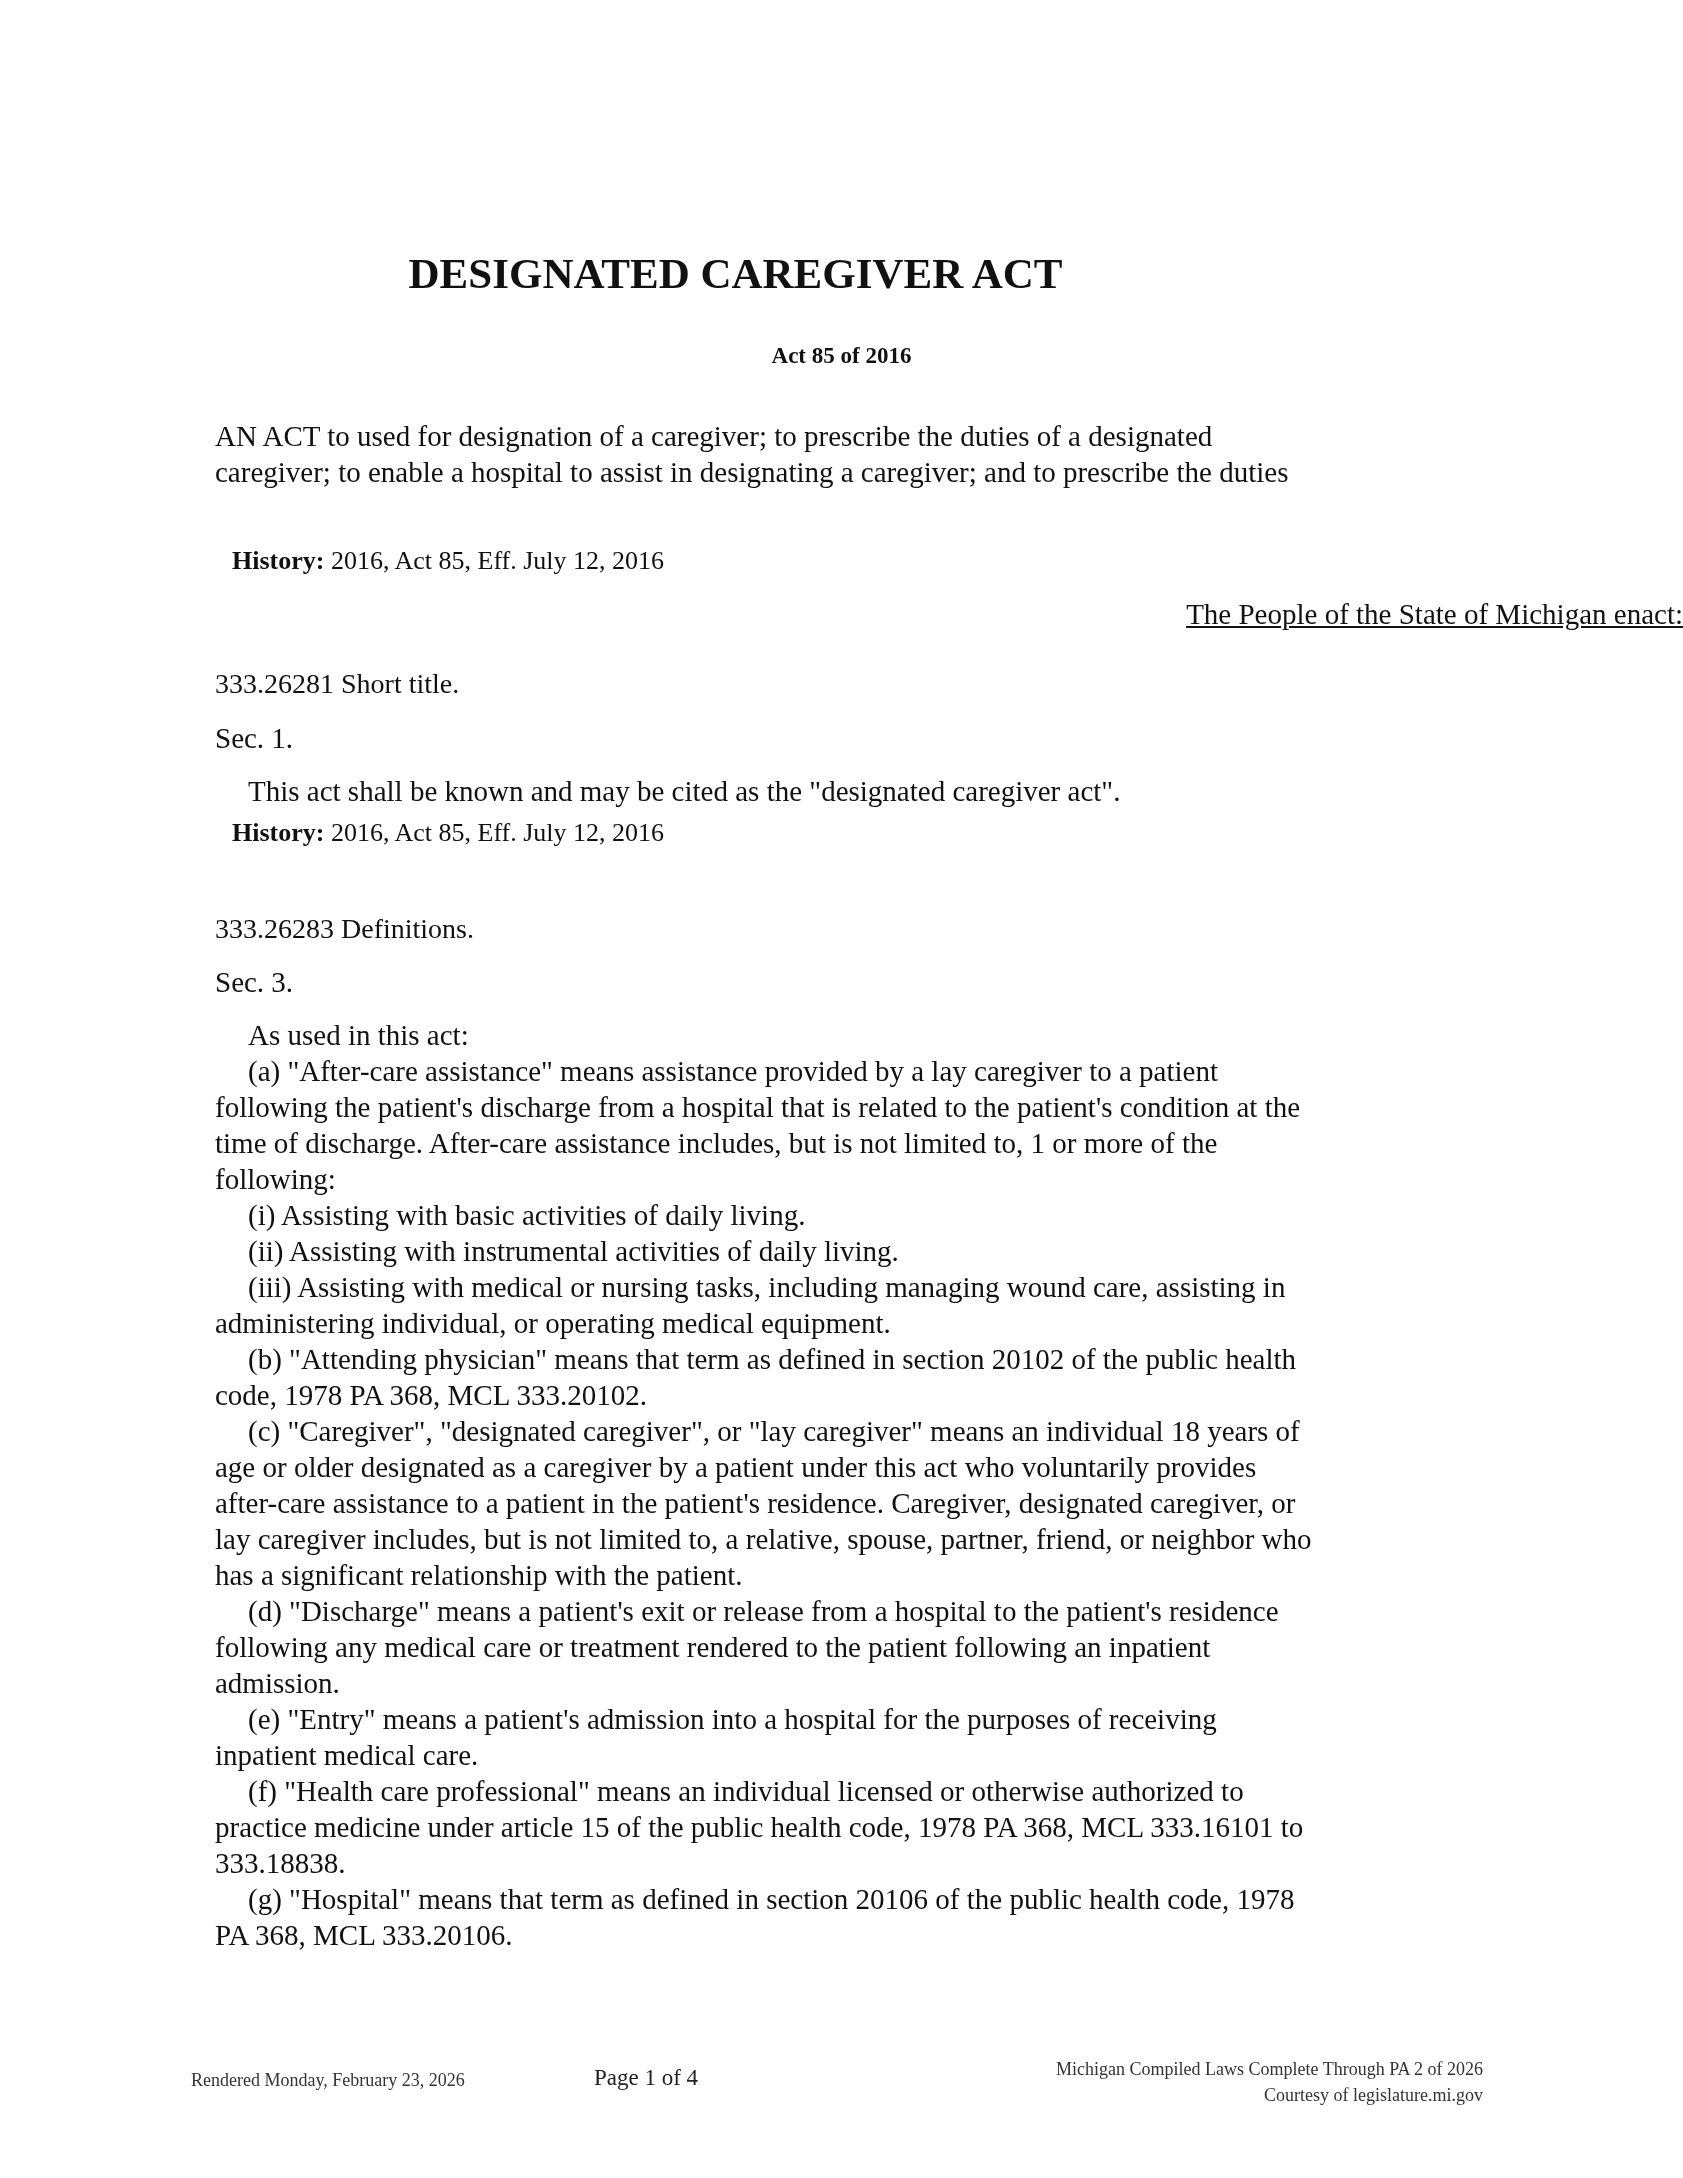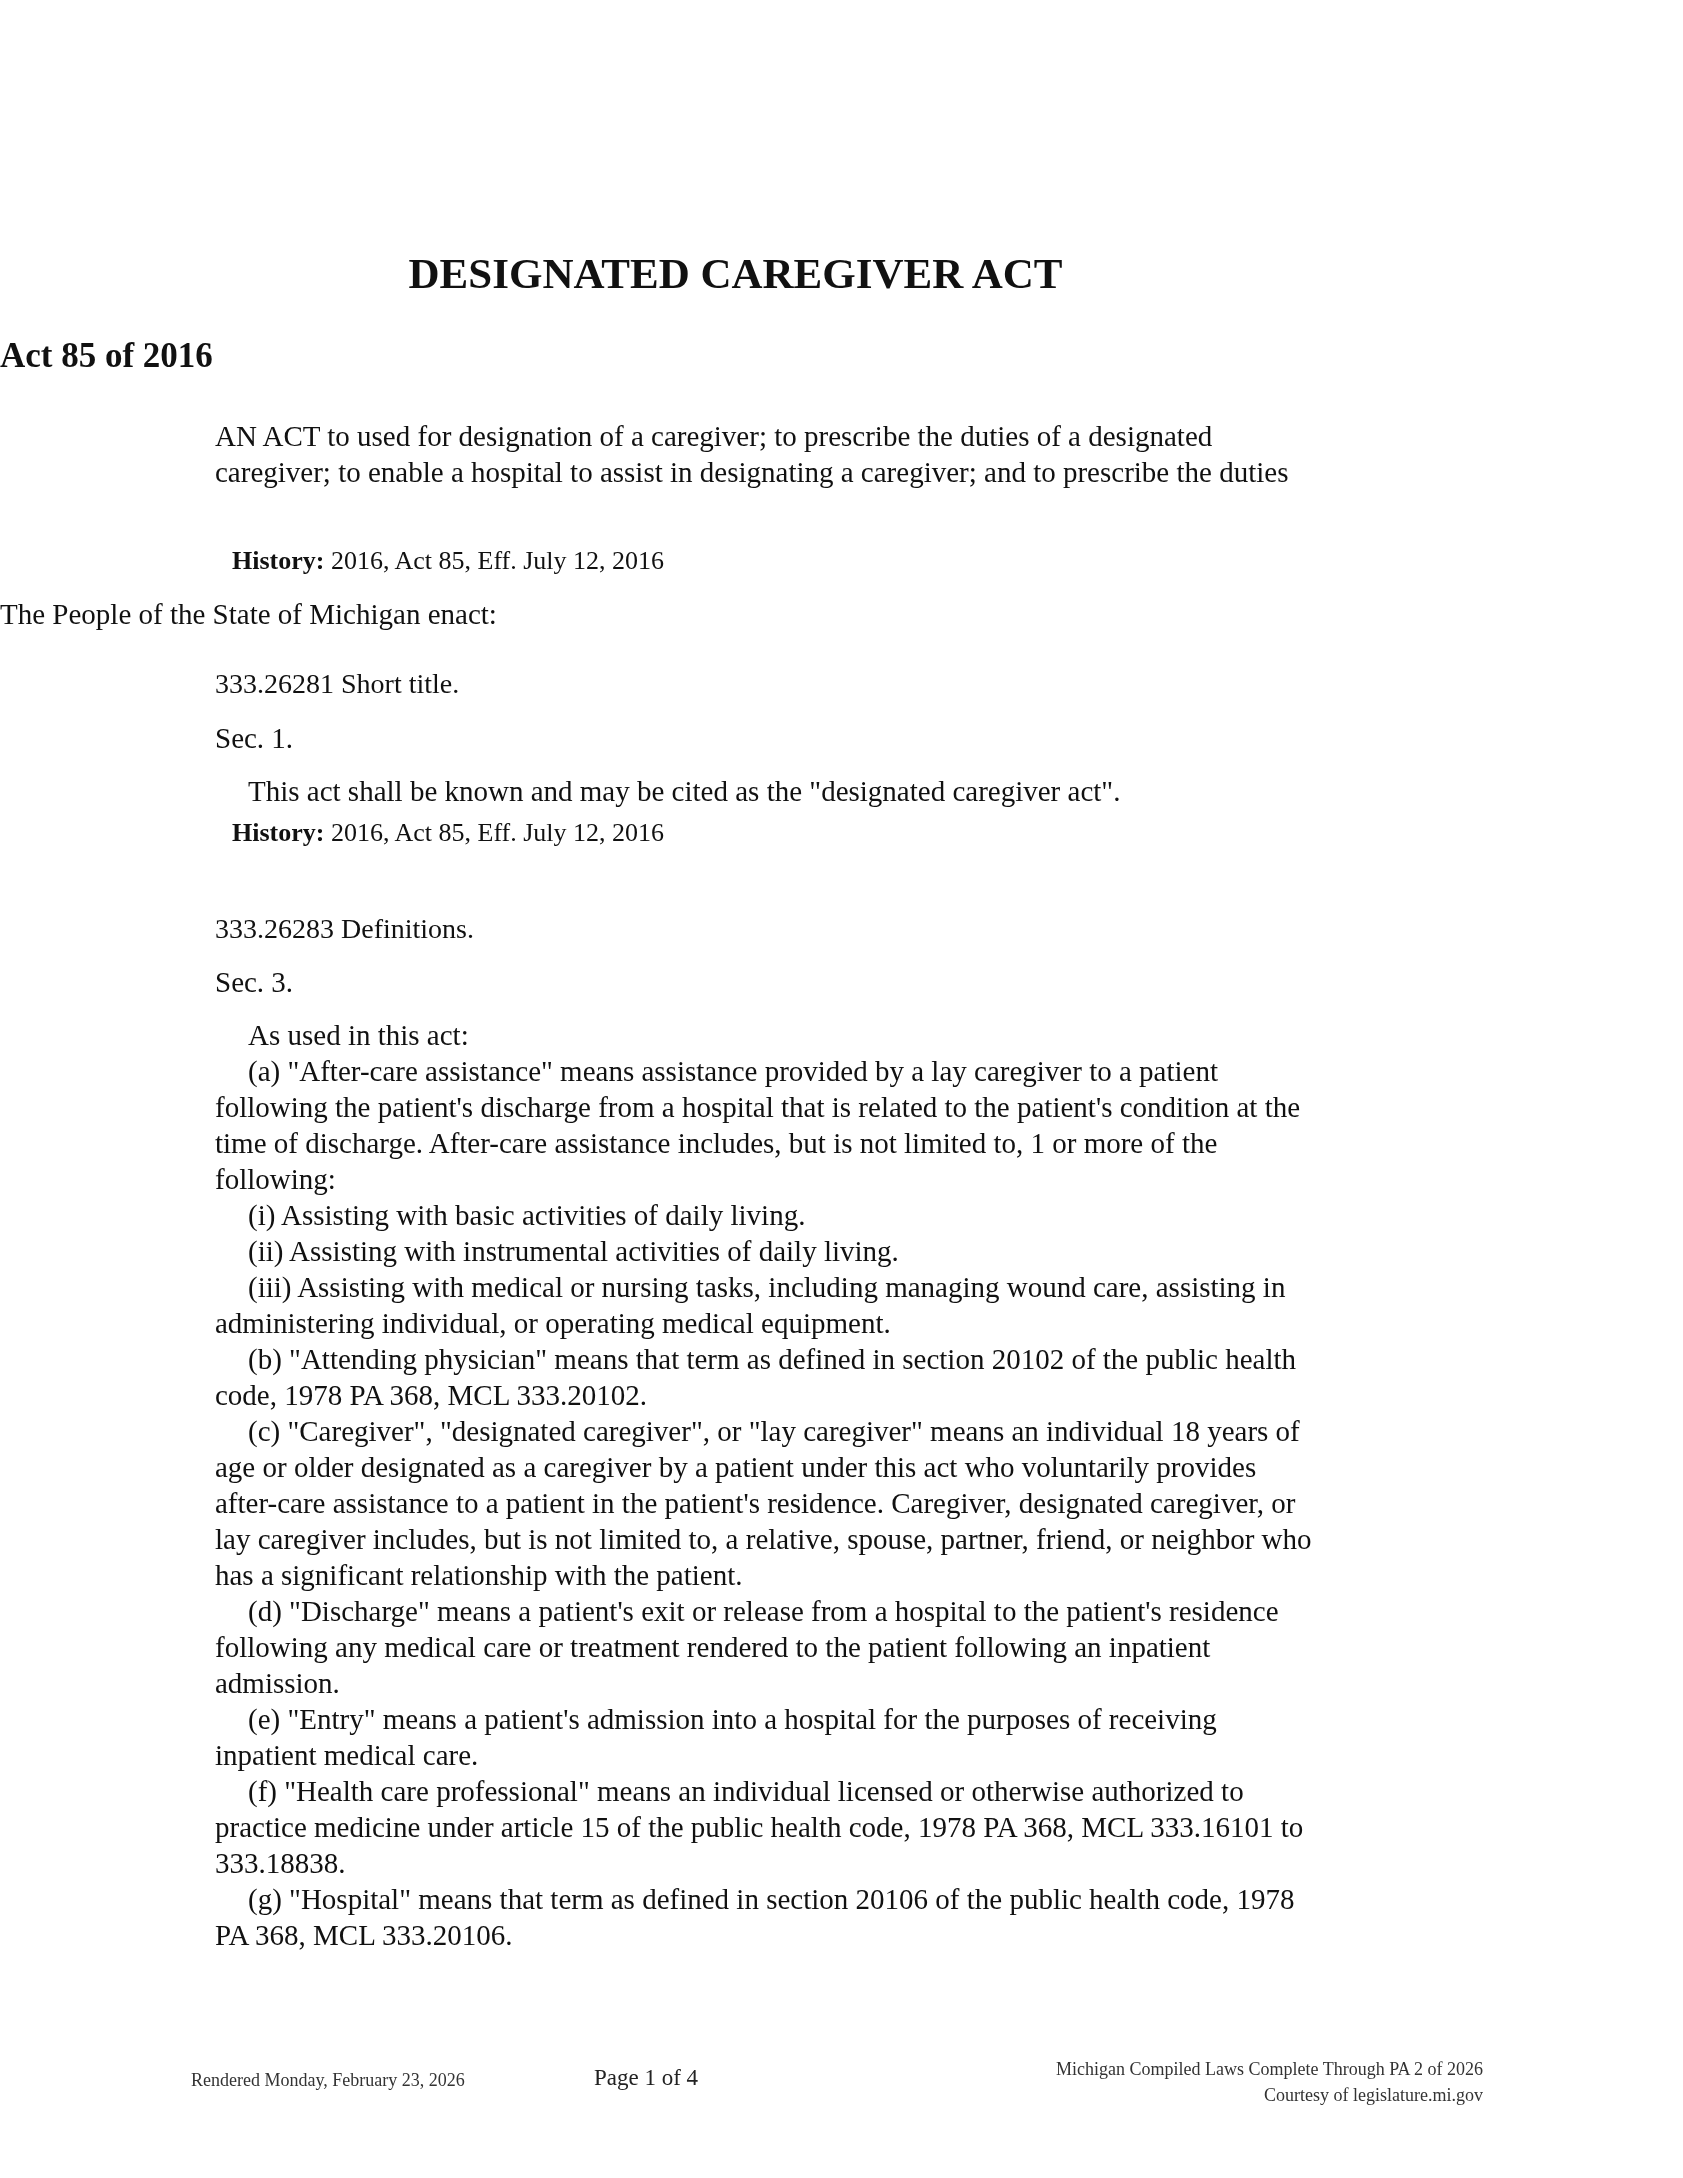--- a/index.html
+++ b/index.html
@@ -1,28 +1,28 @@
 <!DOCTYPE html>
 <html><head>
 <meta charset="utf-8">
 <style>
   html, body { margin: 0; padding: 0; background: #ffffff; }
   body { width: 1683px; height: 2178px; position: relative; overflow: hidden;
          font-family: "Liberation Serif", "DejaVu Serif", serif; color: #111111; }
   .abs { position: absolute; white-space: nowrap; }
   .title { left: 0; width: 1471px; text-align: center; top: 249px;
            font-size: 43px; font-weight: bold; line-height: 50px; }
-  .subtitle { left: 0; width: 1683px; top: 334px;
-              font-size: 35px; font-weight: bold; line-height: 44px; }
+  .subtitle { left: 0; width: 1683px; text-align: center; top: 334px;
+              font-size: 23px; font-weight: bold; line-height: 44px; }
   .para { position: absolute; left: 215px; width: 1277px; font-size: 29px; line-height: 36px; }
   .para .line { display: block; white-space: nowrap; }
   .para .ind { padding-left: 33px; }
   .history { position: absolute; left: 232px; font-size: 26px; line-height: 32px; white-space: nowrap; }
   .history b { font-weight: bold; }
-  .enact { left: 0; width: 1683px; text-align: left; top: 596px; font-size: 29px; line-height: 36px; }
+  .enact { left: 0; width: 1683px; text-align: right; top: 596px; font-size: 29px; line-height: 36px; text-decoration: underline; }
   .heading { position: absolute; left: 215px; font-size: 28px; font-weight: normal; line-height: 34px; white-space: nowrap; }
   .sec { position: absolute; left: 215px; font-size: 29px; line-height: 36px; white-space: nowrap; }
   .footer-left { left: 191px; top: 2069px; font-size: 18px; line-height: 22px; color: #333; }
   .footer-center { left: 594px; top: 2064px; font-size: 23px; line-height: 28px; color: #222; }
   .footer-right { right: 200px; top: 2056px; font-size: 18px; line-height: 26px; text-align: right; color: #333; }
   .footer-right span { display: block; }
 </style>
 </head>
 <body>
 

